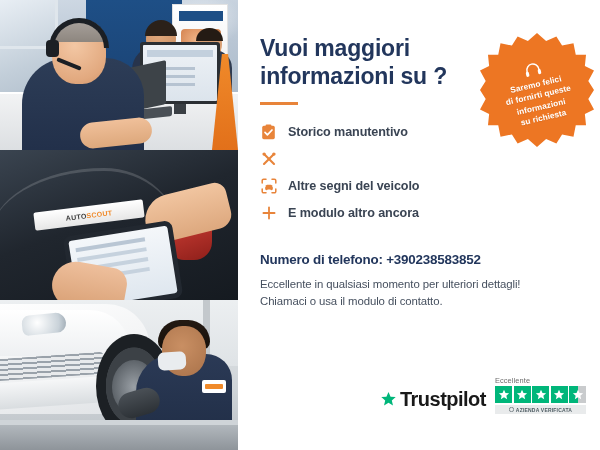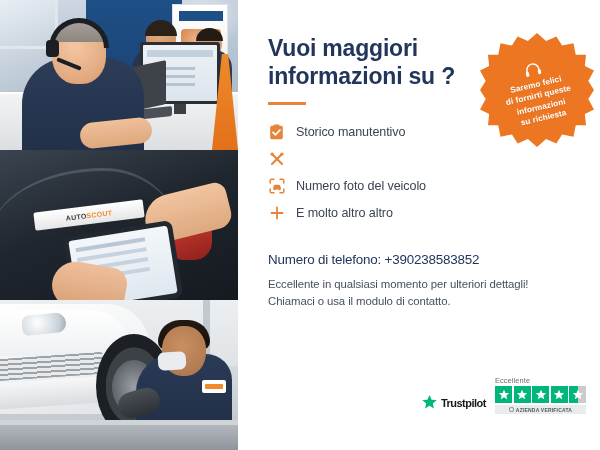--- a/index.html
+++ b/index.html
@@ -317,21 +317,20 @@
     content:""; position:absolute; left:0; top:0; width:238px; height:5px; background:#cfd4d8;
   }
 
   
   .content-panel {
     position: relative;
     flex: 1 1 auto;
     height: 450px;
     background: #ffffff;
     padding: 34px 17px 0 22px;
-    margin-left: 8px;
   }
 
   .headline {
     font-size: 23px;
     line-height: 1.22;
     font-weight: bold;
     color: #22365c;
     letter-spacing: -0.2px;
     max-width: 210px;
   }
@@ -408,27 +407,28 @@
     height: 17px;
     display: flex;
     align-items: center;
     justify-content: center;
     color: #e8843a;
   }
   .feature-label {
     font-size: 12.6px;
     color: #3a4453;
     letter-spacing: -0.1px;
+    font-weight: bold;
   }
 
   
   .phone-block { margin-top: 26px; }
   .phone-line {
     font-size: 13.4px;
-    font-weight: normal;
+    font-weight: bold;
     color: #22365c;
     letter-spacing: -0.2px;
   }
   .phone-label { }
   .phone-number { }
   .contact-copy {
     margin-top: 9px;
     font-size: 11.4px;
     line-height: 1.5;
     color: #46505f;
@@ -444,21 +444,21 @@
     align-items: flex-end;
     gap: 9px;
   }
   .tp-brand {
     display: flex;
     align-items: center;
     gap: 3px;
     padding-bottom: 3px;
   }
   .tp-wordmark {
-    font-size: 11px;
+    font-size: 20px;
     font-weight: bold;
     color: #191919;
     letter-spacing: -0.5px;
   }
   .tp-rating { display: flex; flex-direction: column; align-items: flex-start; }
   .tp-rating-label {
     font-size: 7.4px;
     color: #6b6b6b;
     margin-bottom: 1.5px;
     letter-spacing: .1px;
@@ -623,33 +623,33 @@
               <path d="M1.2 5V2.6a1.4 1.4 0 0 1 1.4-1.4H5"></path>
               <path d="M11 1.2h2.4a1.4 1.4 0 0 1 1.4 1.4V5"></path>
               <path d="M14.8 11v2.4a1.4 1.4 0 0 1-1.4 1.4H11"></path>
               <path d="M5 14.8H2.6a1.4 1.4 0 0 1-1.4-1.4V11"></path>
             </g>
             <path d="M4.2 9.6l1-2.3a1 1 0 0 1 .9-.6h3.8a1 1 0 0 1 .9.6l1 2.3v1.8H4.2z" fill="#e8843a"></path>
             <circle cx="5.6" cy="11.2" r="0.95" fill="#e8843a"></circle>
             <circle cx="10.4" cy="11.2" r="0.95" fill="#e8843a"></circle>
           </svg>
         </span>
-        <span class="feature-label">Numero foto del veicolo</span>
+        <span class="feature-label">Altre segni del veicolo</span>
       </li>
 
       <li class="feature-item">
         <span class="feature-icon">
           <svg width="16" height="16" viewBox="0 0 16 16">
             <g stroke="#e8843a" stroke-width="1.8" stroke-linecap="round">
               <line x1="8" y1="2.4" x2="8" y2="13.6"></line>
               <line x1="2.4" y1="8" x2="13.6" y2="8"></line>
             </g>
           </svg>
         </span>
-        <span class="feature-label">E molto altro altro</span>
+        <span class="feature-label">E modulo altro ancora</span>
       </li>
 
     </ul>
 
     <div class="phone-block">
       <div class="phone-line">
         <span class="phone-label">Numero di telefono:</span>
         <span class="phone-number">+390238583852</span>
       </div>
       <p class="contact-copy" style="white-space: pre-line;">Eccellente in qualsiasi momento per ulteriori dettagli!

